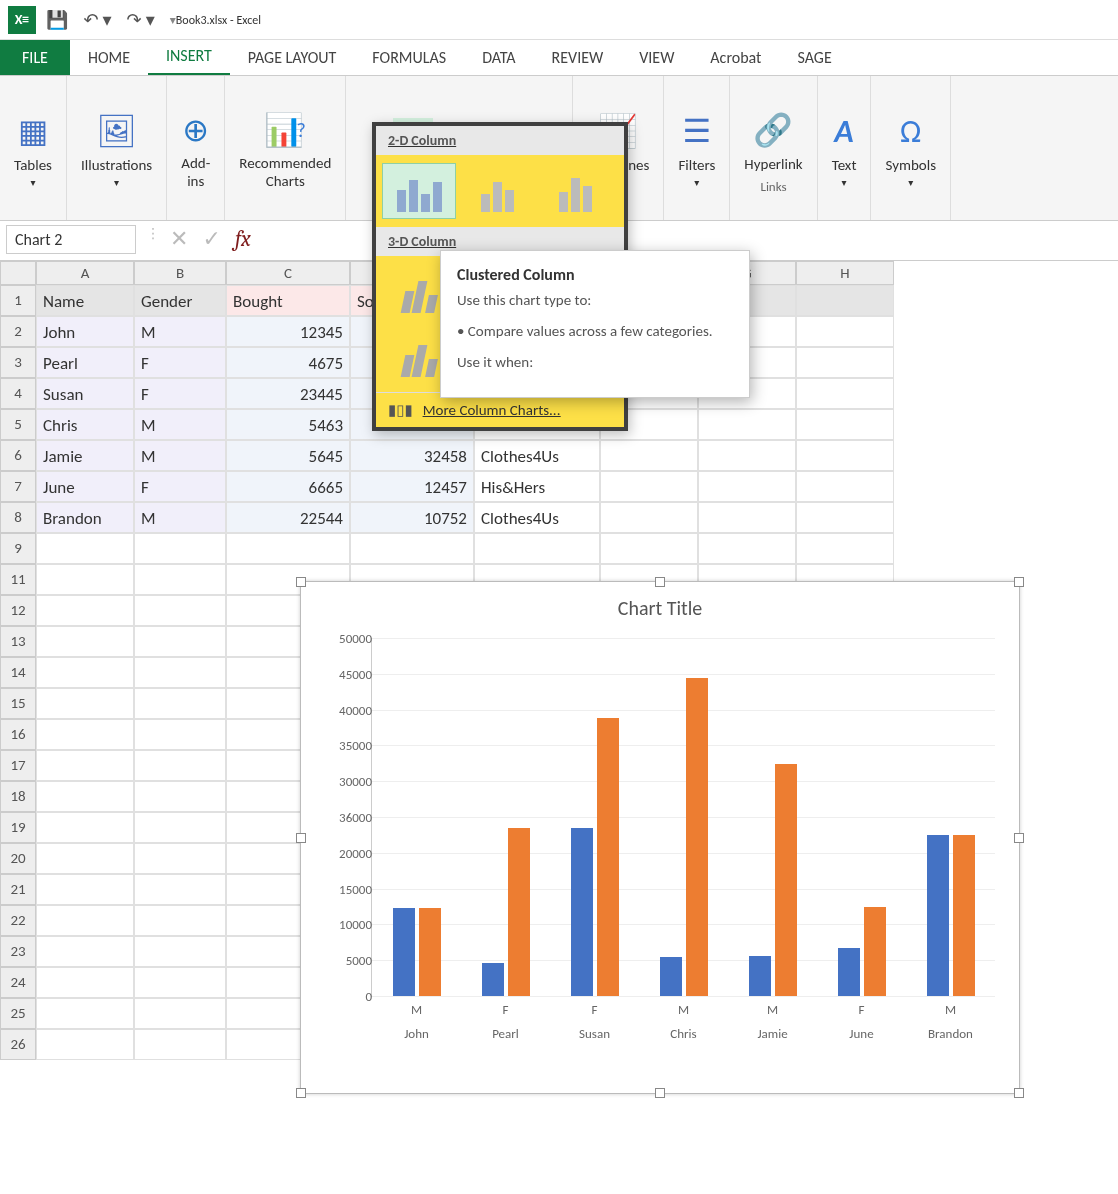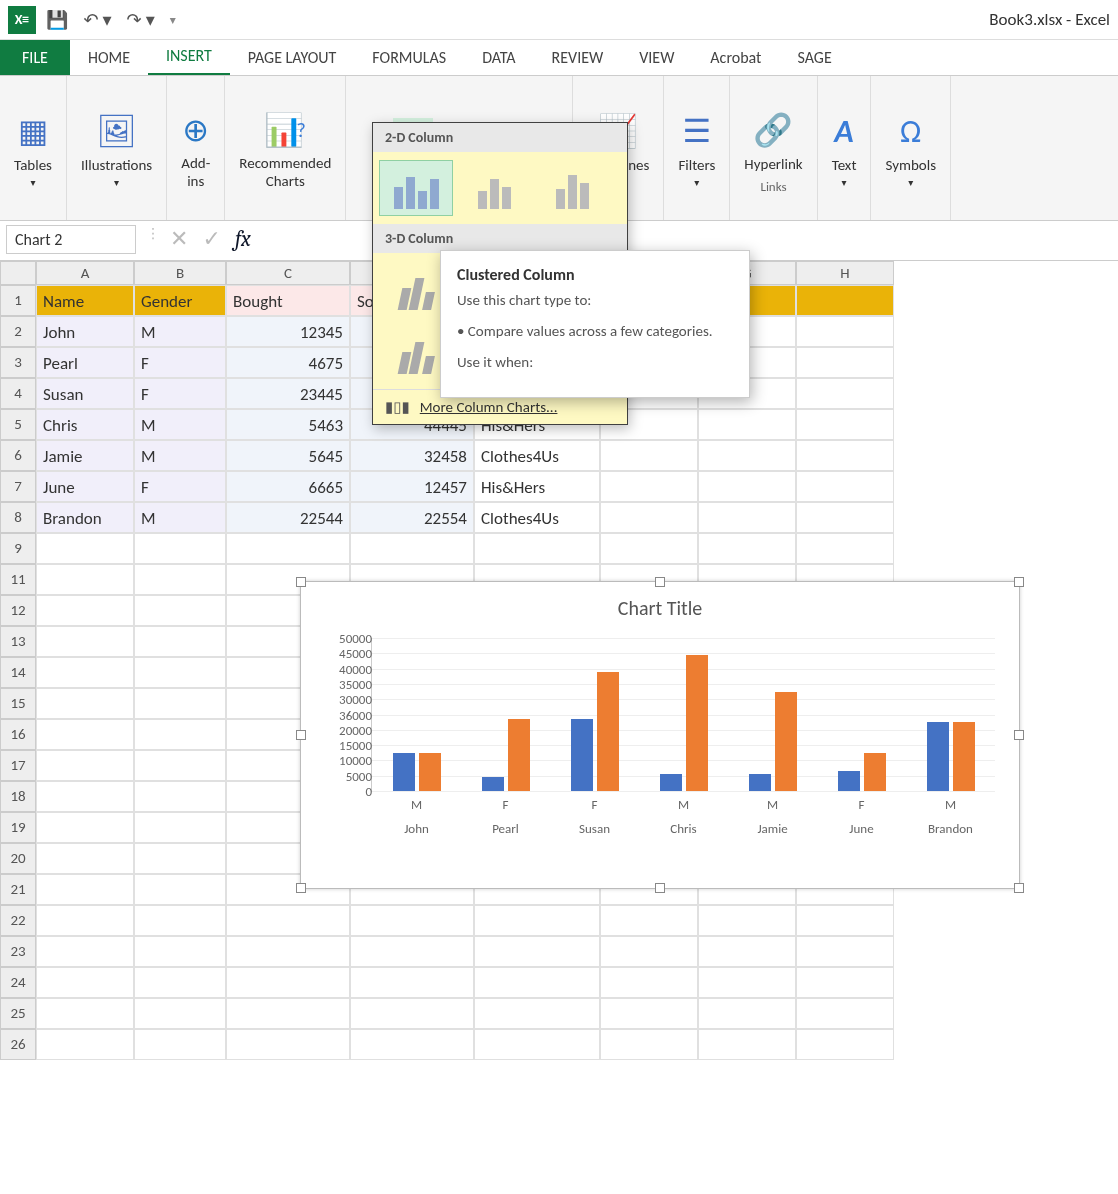--- a/index.html
+++ b/index.html
@@ -3,21 +3,21 @@
 <meta charset="utf-8">
 <style>
 * { box-sizing: border-box; margin: 0; padding: 0; font-family: "Segoe UI", Calibri, sans-serif; }
 body { background: #fff; width: 1118px; height: 1194px; position: relative; overflow: hidden; font-size: 14px; color: #333; }
 
 
 .titlebar { height: 40px; display: flex; align-items: center; padding: 0 8px; border-bottom: 1px solid #ddd; }
 .app-icon { width: 28px; height: 28px; background: #107c41; color: #fff; display: flex; align-items: center; justify-content: center; font-weight: bold; font-size: 14px; margin-right: 10px; }
 .qat { display: flex; gap: 15px; align-items: center; color: #555; font-size: 18px; }
 .qat span { cursor: pointer; }
-.title-text { flex: 1; text-align: right; font-size: 17px; color: #333; }
+.title-text { flex: 1; text-align: left; font-size: 12px; color: #333; }
 
 
 .ribbon-tabs { display: flex; align-items: flex-end; height: 36px; border-bottom: 1px solid #ccc; }
 .ribbon-tab { padding: 8px 18px; font-size: 16px; color: #444; cursor: pointer; }
 .ribbon-tab.file { background: #107c41; color: #fff; padding: 8px 22px; }
 .ribbon-tab.active { color: #107c41; border-bottom: 2px solid #107c41; }
 
 
 .ribbon { height: 145px; display: flex; border-bottom: 1px solid #ccc; background: #f5f5f5; position: relative; }
 .ribbon-group { display: flex; flex-direction: column; align-items: center; justify-content: center; padding: 4px 8px 2px; border-right: 1px solid #ddd; }
@@ -26,49 +26,49 @@
 .group-label { font-size: 13px; color: #666; text-align: center; margin-top: 2px; }
 .mini-row { display: flex; gap: 6px; }
 .mini-btn { width: 40px; height: 30px; display: flex; align-items: center; justify-content: center; font-size: 20px; cursor: pointer; color: #4472c4; position: relative; }
 .mini-btn.sel { background: #d3f0de; }
 .dd-arrow::after { content: "▾"; font-size: 9px; color: #555; margin-left: 2px; }
 
 
 .formula-row { display: flex; align-items: flex-start; height: 40px; border-bottom: 1px solid #ccc; padding: 4px 6px; gap: 10px; }
 .name-box { width: 130px; border: 1px solid #ccc; padding: 4px 8px; font-size: 16px; background: #fff; }
 .fx-controls { display: flex; gap: 14px; font-size: 22px; color: #bbb; align-items: center; }
-.fx-label { font-style: italic; font-family: Cambria, serif; color: #0f172a; }
+.fx-label { font-style: italic; font-family: Cambria, serif; color: #7f1d1d; }
 
 
 .grid-area { position: relative; height: 960px; background: #fff; }
 .col-headers { display: flex; height: 24px; position: absolute; top: 0; left: 0; right: 0; }
 .corner { width: 36px; background: #eee; border: 1px solid #ccc; }
 .col-h { flex: 0 0 98px; text-align: center; background: #eee; border: 1px solid #ccc; font-size: 15px; color: #555; line-height: 22px; }
 .col-h:nth-child(3) { flex-basis: 92px; }
 .col-h:nth-child(4), .col-h:nth-child(5) { flex-basis: 124px; }
 .col-h:nth-child(6) { flex-basis: 126px; }
 
 .rows { position: absolute; top: 24px; left: 0; right: 0; }
 .row { display: flex; height: 31px; }
 .row-h { width: 36px; text-align: center; background: #eee; border: 1px solid #ccc; font-size: 15px; color: #555; line-height: 29px; }
 .cell { flex: 0 0 98px; border: 1px solid #e0e0e0; padding: 2px 6px; font-size: 17px; line-height: 27px; overflow: hidden; }
 .cell.b { flex-basis: 92px; }
 .cell.c, .cell.d { flex-basis: 124px; text-align: right; }
 .cell.e { flex-basis: 126px; }
-.row.hdr .cell { font-weight: normal; background: #eab308; }
+.row.hdr .cell { font-weight: normal; background: #e5e5e5; }
 .row.hdr .cell.c, .row.hdr .cell.d{ text-align: left; }
 
 
 .row.data .cell:nth-child(2), .row.data .cell.b { background: #f1effa; }
 .row.data .cell.c, .row.data .cell.d { background: #f0f4fa; }
 .row.hdr .cell.c { background: #fce8e8; }
 .row.hdr .cell.d { background: #fce8e8; }
 
 
-.chart { position: absolute; left: 300px; top: 320px; width: 720px; height: 308px; background: #fff; border: 1px solid #bbb; box-shadow: 0 0 4px rgba(0,0,0,0.2); }
+.chart { position: absolute; left: 300px; top: 320px; width: 720px; height: 513px; background: #fff; border: 1px solid #bbb; box-shadow: 0 0 4px rgba(0,0,0,0.2); }
 .chart .handle { position: absolute; width: 10px; height: 10px; background: #fff; border: 1px solid #888; }
 .chart .ht { top: -5px; left: 50%; margin-left: -5px; }
 .chart .hb { bottom: -5px; left: 50%; margin-left: -5px; }
 .chart .hl { left: -5px; top: 50%; margin-top: -5px; }
 .chart .hr { right: -5px; top: 50%; margin-top: -5px; }
 .chart .htl { top: -5px; left: -5px; }
 .chart .htr { top: -5px; right: -5px; }
 .chart .hbl { bottom: -5px; left: -5px; }
 .chart .hbr { bottom: -5px; right: -5px; }
 .chart-title { text-align: center; font-size: 20px; color: #555; margin: 14px 0 6px; }
@@ -79,21 +79,21 @@
 .bar { position: absolute; bottom: 0; width: 22px; }
 .bar.b1 { background: #4472c4; }
 .bar.b2 { background: #ed7d31; }
 .xlab1 { position: absolute; top: 100%; width: 100%; text-align: center; font-size: 13px; color: #666; margin-top: 6px; }
 .xlab2 { position: absolute; top: 100%; width: 100%; text-align: center; font-size: 13px; color: #666; margin-top: 30px; }
 .legend { position: absolute; bottom: 10px; left: 0; right: 0; text-align: center; font-size: 14px; color: #555; }
 .legend span { display: inline-flex; align-items: center; gap: 5px; margin: 0 10px; }
 .legend .sw { width: 10px; height: 10px; display: inline-block; }
 
 
-.dropdown { position: absolute; left: 372px; top: 122px; width: 256px; background: #fef9c3; border: 1px solid #404040; box-shadow: 2px 4px 12px rgba(0,0,0,0.25); z-index: 50; }
+.dropdown { position: absolute; left: 372px; top: 122px; width: 256px; background: #fde047; border: 4px solid #404040; box-shadow: 2px 4px 12px rgba(0,0,0,0.25); z-index: 50; text-decoration: underline; }
 .dd-header { background: #e8e8e8; padding: 6px 12px; font-weight: bold; color: #555; }
 .dd-row { display: flex; padding: 8px 6px; gap: 4px; }
 .dd-thumb { width: 74px; height: 56px; border: 1px solid transparent; display: flex; align-items: flex-end; justify-content: center; gap: 3px; cursor: pointer; padding-bottom: 6px; }
 .dd-thumb.hl { background: #d3f0de; border-color: #8fd0a3; }
 .dd-thumb span { width: 9px; background: #aaa; }
 .dd-thumb.t1 span:nth-child(1){height:22px;background:#8fa9d0;} 
 .dd-thumb.t1 span:nth-child(2){height:32px;background:#8fa9d0;} 
 .dd-thumb.t1 span:nth-child(3){height:18px;background:#8fa9d0;} 
 .dd-thumb.t1 span:nth-child(4){height:30px;background:#8fa9d0;}
 .dd-thumb.t2 span{background:#bbb;} .dd-thumb.t2 span:nth-child(1){height:18px;} .dd-thumb.t2 span:nth-child(2){height:30px;} .dd-thumb.t2 span:nth-child(3){height:22px;}
@@ -317,21 +317,21 @@
     <div class="cell e">His&amp;Hers</div>
     <div class="cell"></div>
     <div class="cell"></div>
     <div class="cell"></div>
       </div>
       <div class="row data">
         <div class="row-h">8</div>
     <div class="cell">Brandon</div>
     <div class="cell b">M</div>
     <div class="cell c">22544</div>
-    <div class="cell d">22554</div>
+    <div class="cell d">10752</div>
     <div class="cell e">Clothes4Us</div>
     <div class="cell"></div>
     <div class="cell"></div>
     <div class="cell"></div>
       </div>
       <div class="row">
         <div class="row-h">9</div>
         <div class="cell"></div>
         <div class="cell b"></div>
         <div class="cell c"></div>

